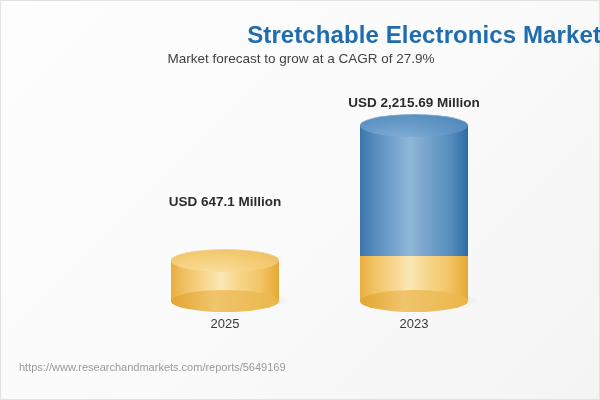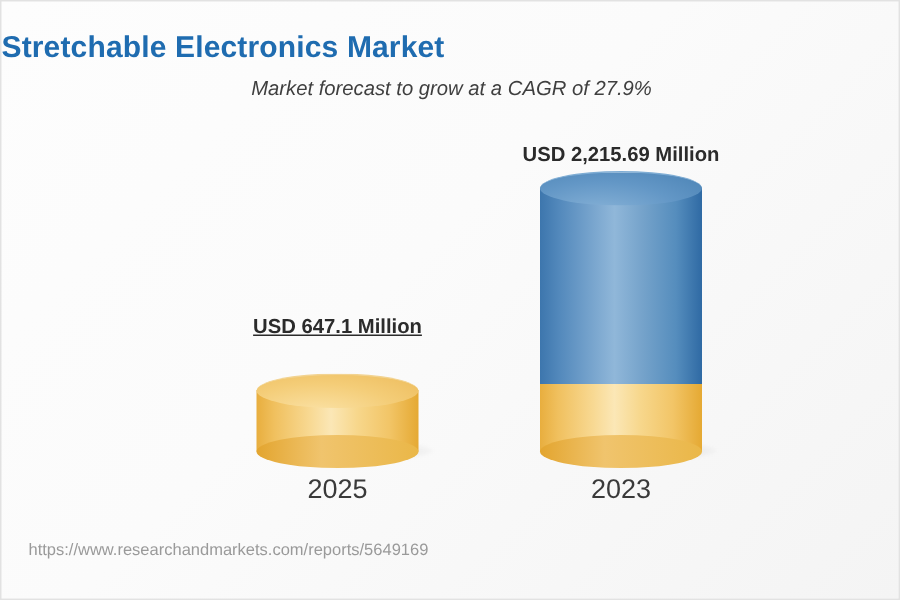--- a/index.html
+++ b/index.html
@@ -9,39 +9,39 @@
     background:#ffffff;
   }
   #frame{
     position:relative;width:600px;height:400px;box-sizing:border-box;
     border:1px solid #e2e2e2;
     background:linear-gradient(135deg,#fdfdfd 0%,#fbfbfb 45%,#f4f4f4 100%);
   }
 
   
   #chart-title{
-    position:absolute;left:0;top:20px;width:600px;text-align:left;
-    font-size:20px;font-weight:bold;color:#1f6cb0;letter-spacing:.1px;
+    position:absolute;left:0;top:20px;width:600px;text-align:right;
+    font-size:24px;font-weight:bold;color:#1f6cb0;letter-spacing:.1px;
   }
   #chart-subtitle{
     position:absolute;left:0;top:50px;width:600px;text-align:center;
-    font-size:13.5px;color:#3f3f3f;font-style:italic;
+    font-size:13.5px;color:#3f3f3f;
   }
 
   
   #plot{position:absolute;left:0;top:0;width:600px;height:345px;}
 
   .bar-group{position:absolute;bottom:0;}
   .bar-label{
     position:absolute;left:50%;transform:translateX(-50%);
     white-space:nowrap;font-size:13.5px;font-weight:bold;color:#2b2b2b;
   }
   .cat-label{
     position:absolute;left:50%;transform:translateX(-50%);
-    white-space:nowrap;font-size:18px;color:#3a3a3a;
+    white-space:nowrap;font-size:13px;color:#3a3a3a;
   }
 
   
   .cyl{position:absolute;left:0;}
   .cyl .shadow{
     position:absolute;left:6px;right:-10px;bottom:-7px;height:15px;
     background:radial-gradient(ellipse at 45% 50%,rgba(120,120,120,.28) 0%,rgba(120,120,120,.10) 55%,rgba(255,255,255,0) 75%);
     border-radius:50%;
     filter:blur(1px);
   }
@@ -98,21 +98,21 @@
 
 <div id="frame">
 
   <div id="chart-title">Stretchable Electronics Market</div>
   <div id="chart-subtitle">Market forecast to grow at a CAGR of 27.9%</div>
 
   <div id="plot">
 
     <div class="bar-group" style="left:170px;width:108px;height:345px;">
 
-      <div class="bar-label" style="top:209px;text-decoration:underline;">USD 647.1 Million</div>
+      <div class="bar-label" style="top:193px;">USD 647.1 Million</div>
 
       <div class="cyl" style="bottom:45px;width:108px;height:52px;">
         <div class="shadow"></div>
         <div class="seg gold" style="top:11px;height:41px;">
           <div class="body"></div>
           <div class="cap cap-bot" style="bottom:-11px;"></div>
           <div class="cap cap-top" style="top:-11px;"></div>
         </div>
       </div>
 

